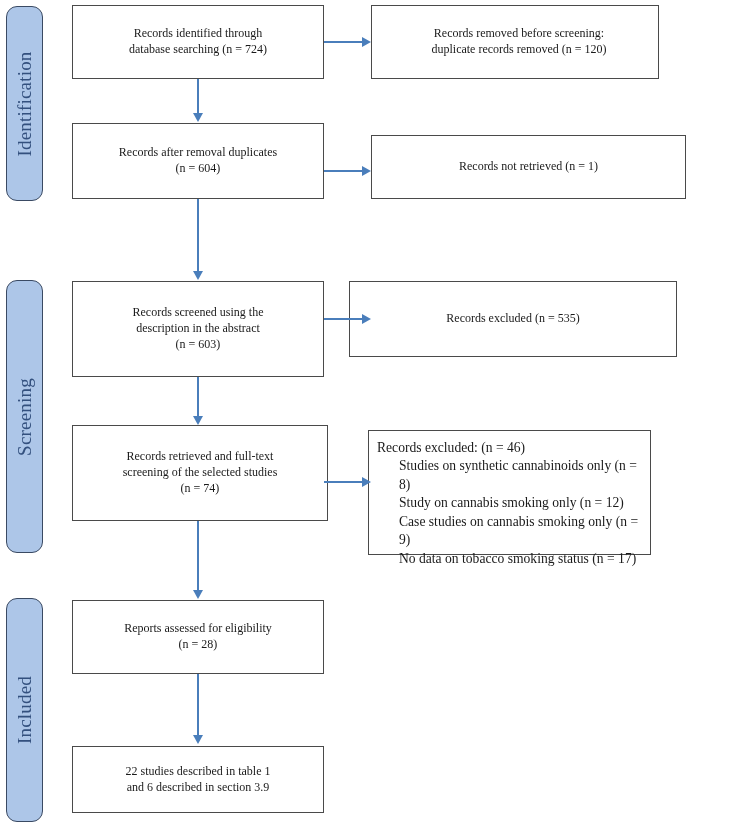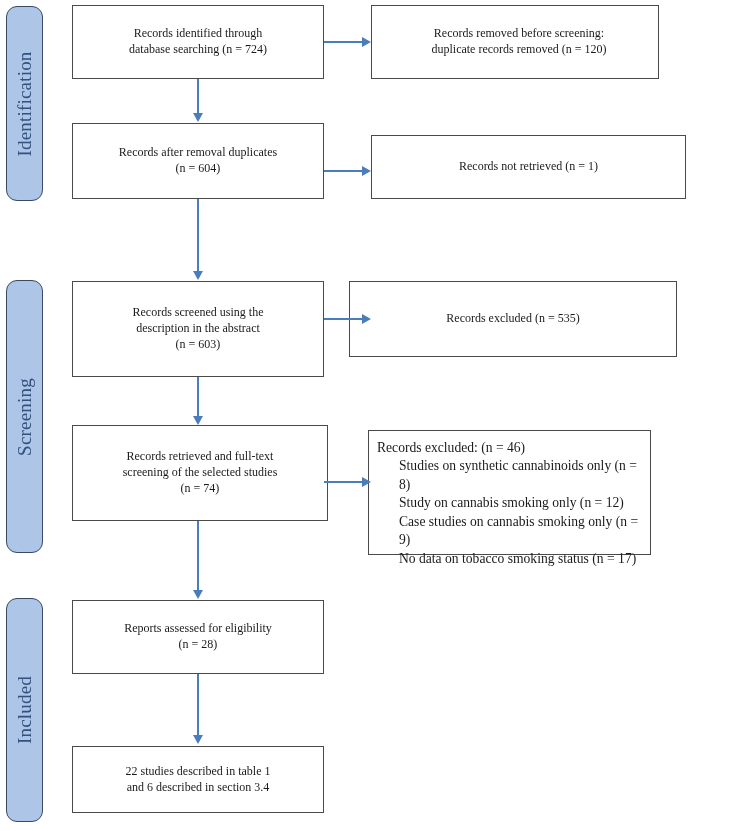--- a/index.html
+++ b/index.html
@@ -186,16 +186,16 @@
   <div class="node-box" style="left:72px; top:600px; width:252px; height:74px;">
     <div class="node-text">Reports assessed for eligibility
 (n = 28)</div>
   </div>
 
   <div class="conn conn-v" style="left:197px; top:674px; height:62px;"></div>
   <div class="arrowhead arrow-down" style="left:192.5px; top:735px;"></div>
 
   <div class="node-box" style="left:72px; top:746px; width:252px; height:67px;">
     <div class="node-text">22 studies described in table 1
-and 6 described in section 3.4</div>
+and 6 described in section 3.9</div>
   </div>
 
 </div>
 
 </body></html>

